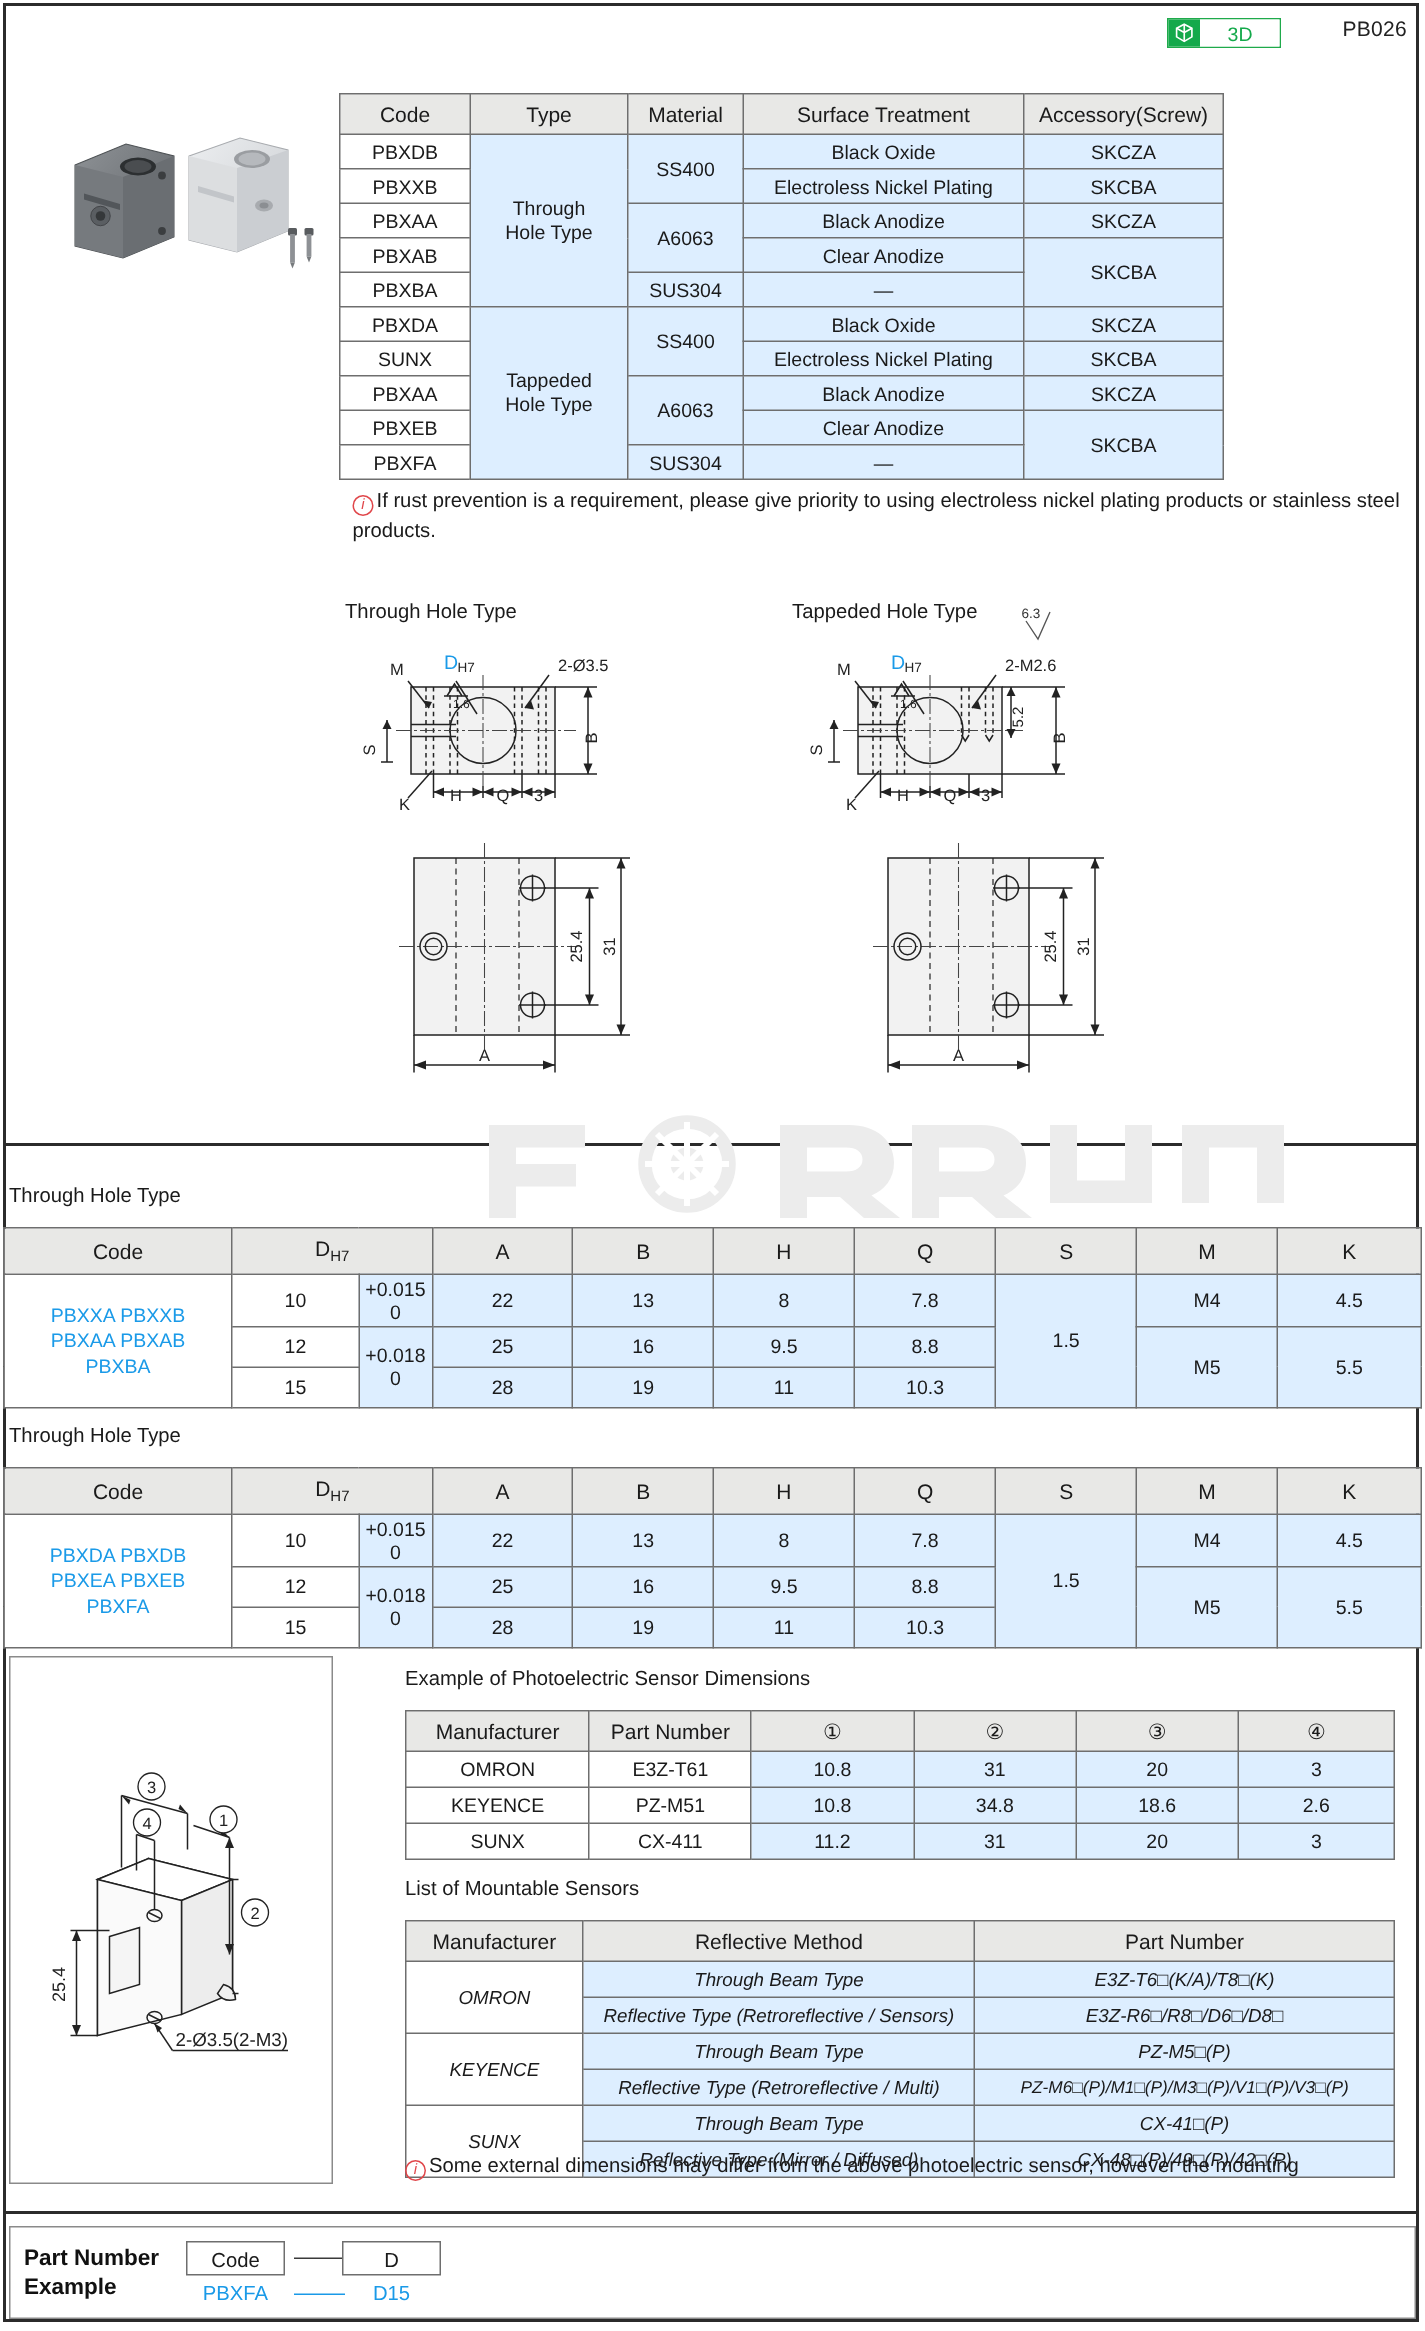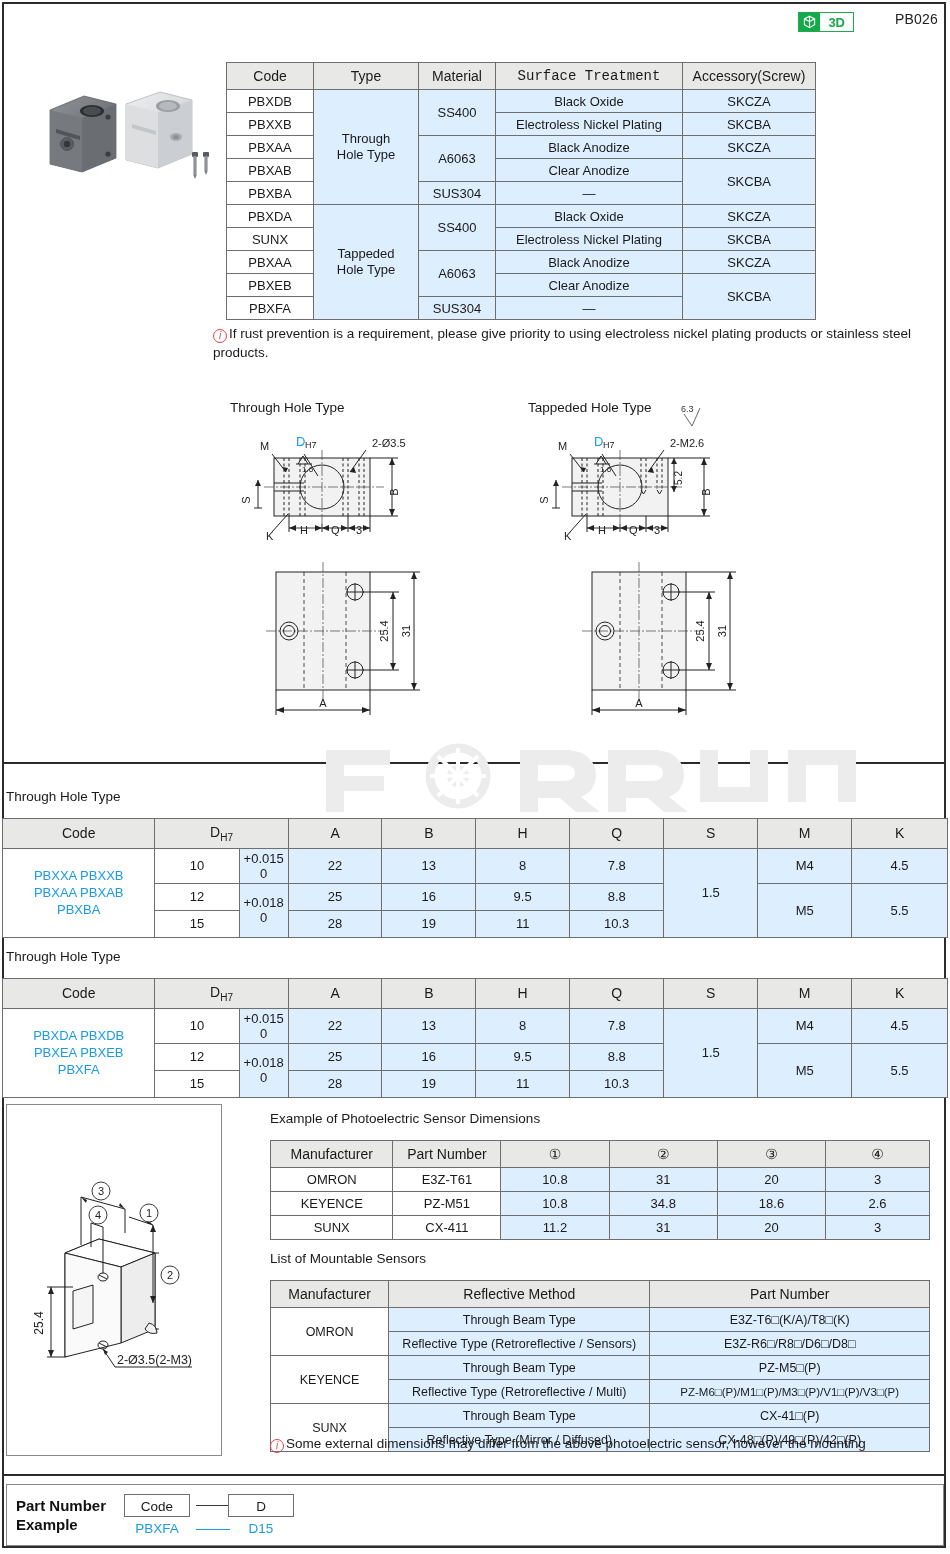--- a/index.html
+++ b/index.html
@@ -43,22 +43,22 @@
   }
   .badge-3d .cube {
     background: #14a94b;
     width: 21px;
     display: flex; align-items: center; justify-content: center;
   }
   .badge-3d .cube svg { display:block; }
   .badge-3d .lbl {
     color: #14a94b;
     font-size: 13px;
-    font-weight: bold;
-    padding: 0 8px;
+    font-weight: normal;
+    padding: 0 18px;
     display: flex; align-items: center;
     background: #fff;
   }
   .page-code {
     position: absolute;
     right: 12px; top: 11px;
     font-size: 14px;
     color: #222;
     letter-spacing: .2px;
   }
@@ -104,21 +104,21 @@
 
   
   .spec-table {
     position: absolute;
     left: 226px; top: 62px;
   }
   .spec-table table.t td { height: 18px; }
   .spec-table .c-code { width: 78px; }
   .spec-table .c-type { width: 96px; }
   .spec-table .c-mat  { width: 68px; margin-left: 36px; }
-  .spec-table .c-surf { width: 178px; font-family: Liberation Mono, monospace; }
+  .spec-table .c-surf { width: 178px; }
   .spec-table .c-acc  { width: 124px; }
 
   
   .note {
     position: absolute;
     font-size: 13.5px;
     line-height: 19px;
     color: #1a1a1a;
   }
   .note .i {
@@ -127,21 +127,21 @@
     border: 1px solid #e0464a;
     border-radius: 50%;
     color: #e0464a;
     font-size: 10px;
     line-height: 11px;
     text-align: center;
     font-style: italic;
     margin-right: 2px;
     vertical-align: -1px;
   }
-  #note-rust { left: 213px; top: 324px; width: 700px; }
+  #note-rust { left: 235px; top: 324px; width: 700px; }
   #note-sensor { left: 270px; top: 1434px; width: 680px; }
 
   
   .dwg-title {
     position: absolute;
     font-size: 13.5px;
     color: #1a1a1a;
   }
   .svg-abs { position: absolute; }
 
@@ -171,21 +171,21 @@
     box-sizing: border-box;
   }
 
   
   .st-title { position: absolute; font-size: 13.5px; }
   .sensor-dim-table { position: absolute; left: 270px; top: 1140px; }
   .sensor-dim-table table.t { width: 660px; }
   .sensor-dim-table table.t td { height: 19px; }
   .mount-table { position: absolute; left: 270px; top: 1280px; }
   .mount-table table.t { width: 660px; }
-  .mount-table table.t td { height: 19px; font-size: 12.5px; }
+  .mount-table table.t td { height: 19px; font-size: 12.5px; font-style: italic; }
 
   
   .pn-box {
     position: absolute;
     left: 6px; top: 1484px;
     width: 938px; height: 62px;
     border: 1px solid #8a8a8a;
     box-sizing: border-box;
     background: #fff;
   }

